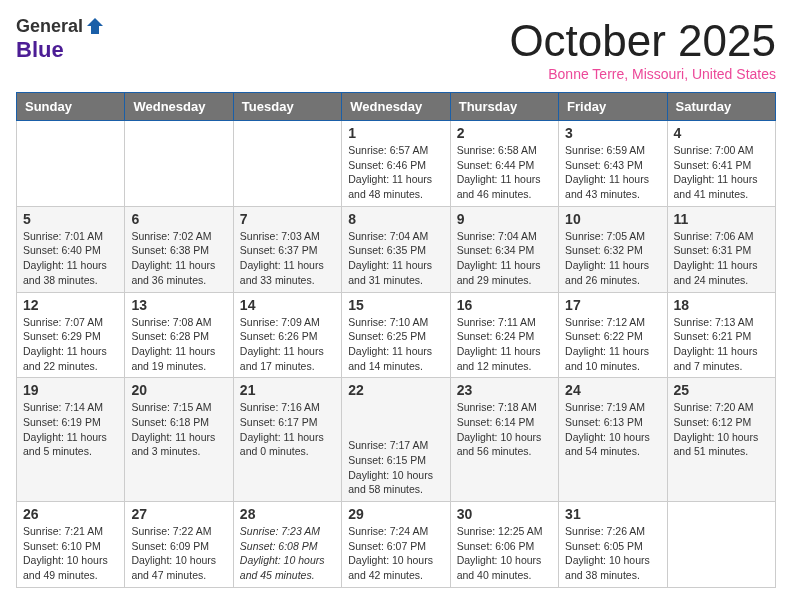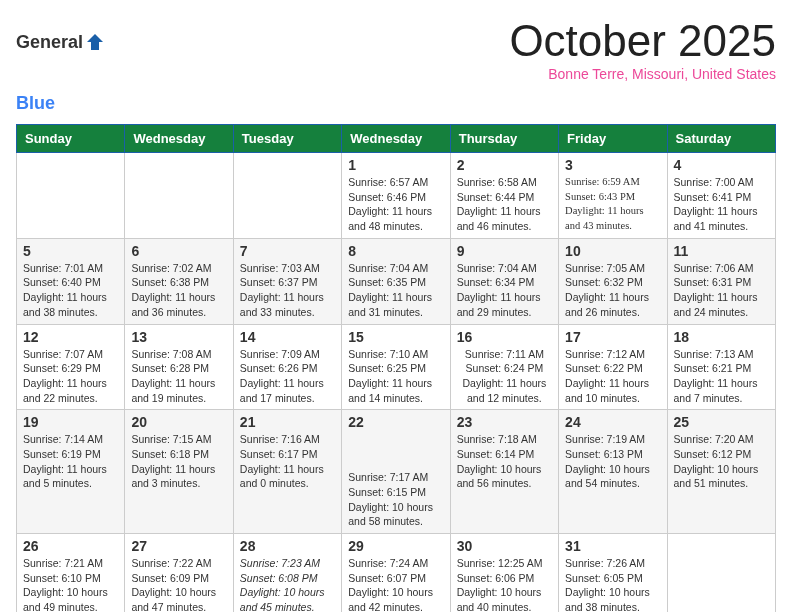--- a/index.html
+++ b/index.html
@@ -16,32 +16,30 @@
       align-items: flex-start;
       margin-bottom: 10px;
     }
     .logo {
       display: flex;
       flex-direction: column;
       align-items: flex-start;
     }
     .logo-text {
       display: flex;
-      margin-top: 16px;
     }
     .logo-general {
       font-size: 18px;
       font-weight: bold;
       color: #333;
     }
     .logo-blue {
-      font-size: 18px;
+      font-size: 22px;
       font-weight: bold;
-      color: #3b82f6;
-      margin-top: 40px;
+      color: #4c1d95;
     }
     .logo-icon {
       width: 20px;
       height: 20px;
       margin-left: 2px;
     }
     .title-area {
       text-align: right;
     }
     .month-title {
@@ -52,21 +50,21 @@
     .location {
       font-size: 14px;
       color: #ec4899;
     }
     .calendar {
       width: 100%;
       border-collapse: collapse;
       border: 1px solid #ccc;
     }
     .calendar th {
-      background-color: #15803d;
+      background-color: #737373;
       color: #fff;
       text-align: left;
       padding: 6px 8px;
       font-size: 13px;
       font-weight: bold;
       border: 1px solid #1a5fa8;
     }
     .calendar td {
       vertical-align: top;
       border: 1px solid #ccc;
@@ -140,21 +138,21 @@
         </td>
         <td>
           <span class="day-number">2</span>
           <div class="day-info" style="white-space: pre-line;">Sunrise: 6:58 AM
 Sunset: 6:44 PM
 Daylight: 11 hours
 and 46 minutes.</div>
         </td>
         <td>
           <span class="day-number">3</span>
-          <div class="day-info" style="white-space: pre-line; font-family: Liberation Serif, serif;">Sunrise: 6:59 AM
+          <div class="day-info" style="white-space: pre-line;">Sunrise: 6:59 AM
 Sunset: 6:43 PM
 Daylight: 11 hours
 and 43 minutes.</div>
         </td>
         <td>
           <span class="day-number">4</span>
           <div class="day-info" style="white-space: pre-line;">Sunrise: 7:00 AM
 Sunset: 6:41 PM
 Daylight: 11 hours
 and 41 minutes.</div>
@@ -235,21 +233,21 @@
         </td>
         <td>
           <span class="day-number">15</span>
           <div class="day-info" style="white-space: pre-line;">Sunrise: 7:10 AM
 Sunset: 6:25 PM
 Daylight: 11 hours
 and 14 minutes.</div>
         </td>
         <td>
           <span class="day-number">16</span>
-          <div class="day-info" style="white-space: pre-line; text-align: center;">Sunrise: 7:11 AM
+          <div class="day-info" style="white-space: pre-line;">Sunrise: 7:11 AM
 Sunset: 6:24 PM
 Daylight: 11 hours
 and 12 minutes.</div>
         </td>
         <td>
           <span class="day-number">17</span>
           <div class="day-info" style="white-space: pre-line;">Sunrise: 7:12 AM
 Sunset: 6:22 PM
 Daylight: 11 hours
 and 10 minutes.</div>

